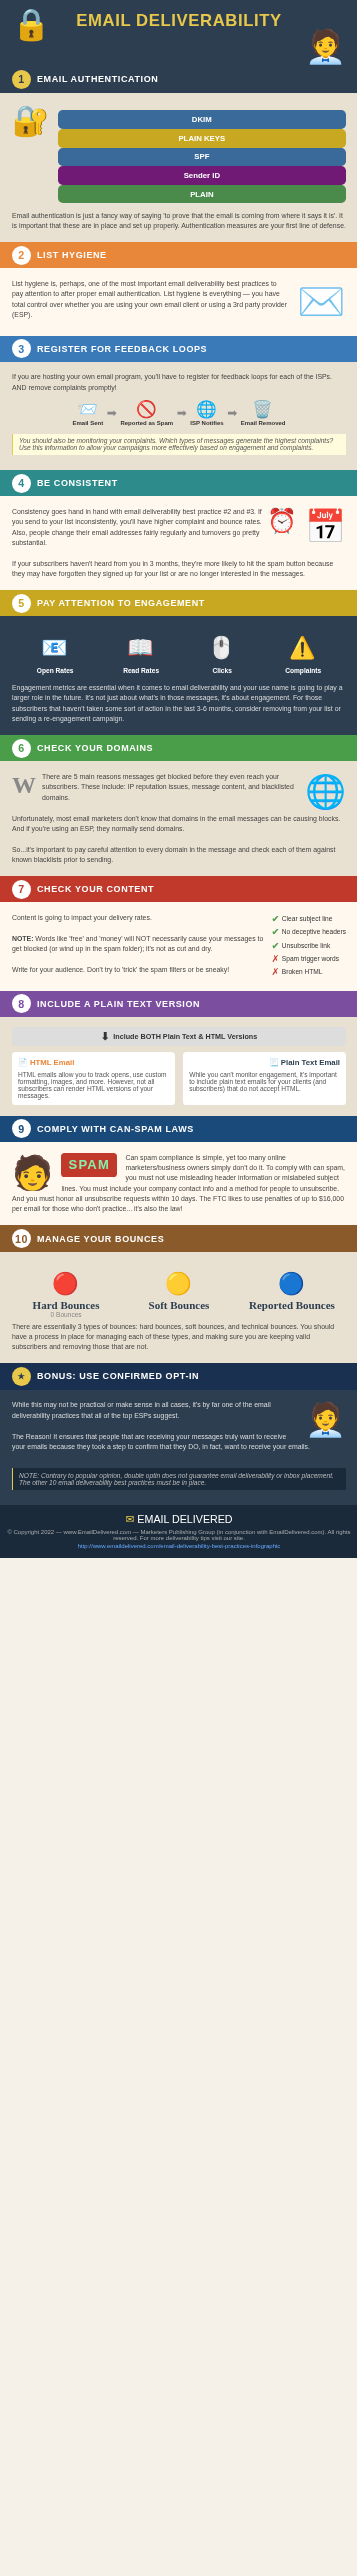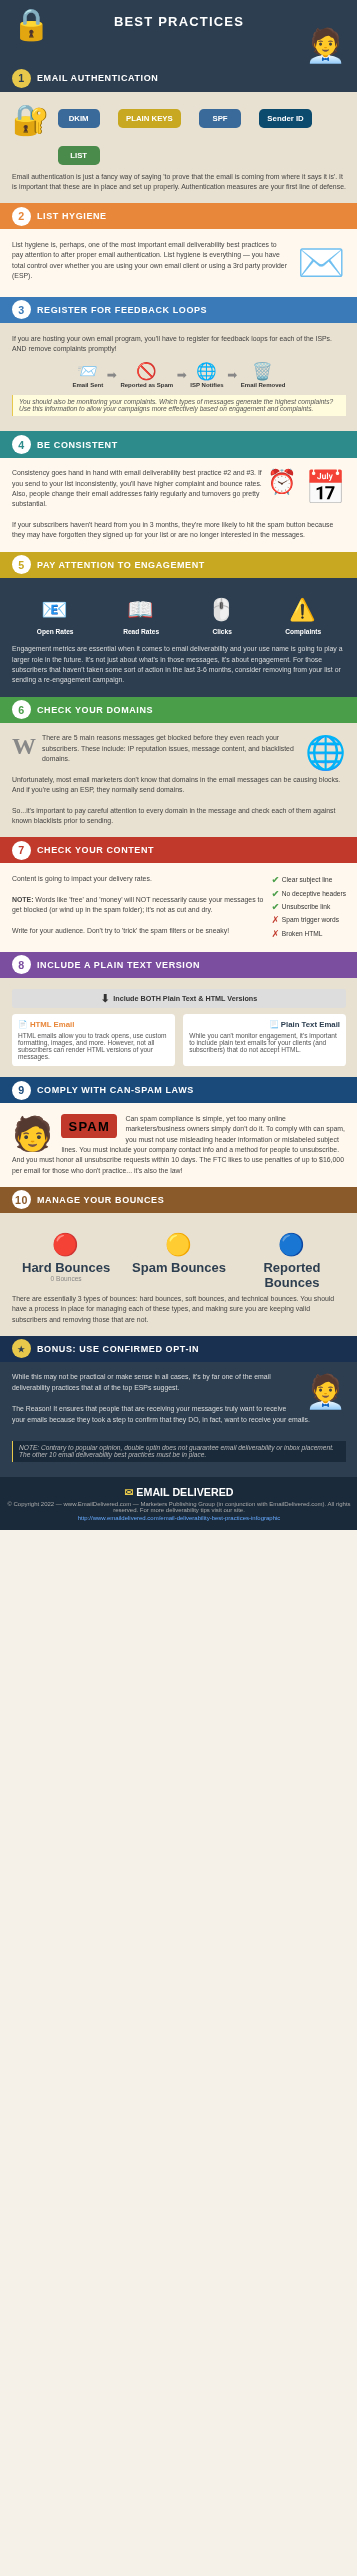--- a/index.html
+++ b/index.html
@@ -54,37 +54,38 @@
     .band-yellow-dark { background: #c8a820; }
     .band-red { background: #c0392b; }
     .band-purple { background: #7b4ea0; }
     .band-navy { background: #1a4a7a; }
     .band-brown { background: #8b5a2b; }
 
     
     .s1 { background: #e8e0d0; }
     .auth-items {
       display: flex;
-      justify-content: flex-start;
+      justify-content: space-between;
       margin: 7.2px 0;
       flex-wrap: wrap;
-      gap: 18px;
+      gap: 0;
+      flex-direction: column;
     }
     .auth-badge {
       background: #3a6a9a;
       color: #fff;
       border-radius: 4.8px;
       padding: 4.8px 8.3px;
       text-align: center;
       font-weight: 700;
       font-size: 7.8px;
       min-width: 42px;
     }
     .auth-badge.gold { background: #c8a820; }
-    .auth-badge.dark { background: #0c4a6e; }
+    .auth-badge.dark { background: #701a75; }
     .auth-badge.green { background: #4a8a4a; }
 
     
     .s2 { background: #fff8ee; }
 
     
     .s3 { background: #e8e0d0; }
     .flow-diagram {
       display: flex;
       align-items: center;
@@ -175,23 +176,24 @@
     .bounce-item {
       text-align: center;
       flex: 1;
     }
     .bounce-icon {
       font-size: 21.5px;
       display: block;
       margin-bottom: 2.4px;
     }
     .bounce-label {
-      font-size: 13px;
+      font-size: 11px;
       font-weight: 700;
       color: #2c3e50;
+      font-family: Liberation Serif, serif;
     }
     .bounce-count {
       font-size: 6.6px;
       color: #888;
     }
 
     
     .s-bonus { background: #2c3e50; }
     .s-bonus .section-body { color: #ddd; }
 
@@ -199,21 +201,21 @@
     .footer {
       background: #1a2a3a;
       text-align: center;
       padding: 8.3px 6px;
       color: #aaa;
       font-size: 6px;
     }
     .footer-logo {
       color: #e8c84a;
       font-size: 10.7px;
-      font-weight: 700;
+      font-weight: 400;
       margin-bottom: 2.4px;
     }
     .footer-logo span { color: #fff; }
 
     
     .title-strip {
       padding: 3.6px 12px;
       color: #fff;
       font-size: 9px;
       font-weight: 900;
@@ -234,37 +236,37 @@
       font-style: italic;
     }
 
     .clearfix::after { content: ''; display: table; clear: both; }
   </style>
 </head>
 <body>
 
 <div class="header">
   <div style="font-size:31px; position:absolute; left:12px; top:6px;">🔒</div>
-  <div class="header-subtitle">BEST PRACTICES</div>
+  <div class="header-title">EMAIL DELIVERABILITY</div>
   <div style="font-size:33px; position:absolute; right:12px; bottom:0;">🧑‍💼</div>
   <div style="height:30px;"></div>
 </div>
 
 <div class="title-strip band-dark">
   <div style="background:#e8c84a; color:#2c3e50; border-radius:50%; width:19px; height:19px; display:flex; align-items:center; justify-content:center; font-weight:900; font-size:10.7px; flex-shrink:0;">1</div>
   <span>EMAIL AUTHENTICATION</span>
 </div>
 <div class="section s1 clearfix">
   <div style="float:left; margin-right:8.3px; font-size:30px;">🔐</div>
   <div class="auth-items">
     <div class="auth-badge">DKIM</div>
     <div class="auth-badge gold">PLAIN KEYS</div>
     <div class="auth-badge">SPF</div>
     <div class="auth-badge dark">Sender ID</div>
-    <div class="auth-badge green">LIST</div>
+    <div class="auth-badge green">PLAIN</div>
   </div>
   <div class="section-body">Email authentication is just a fancy way of saying 'to prove that the email is coming from where it says it is'. It is important that these are in place and set up properly. Authentication measures are your first line of defense.</div>
 </div>
 
 <div class="title-strip band-orange">
   <div style="background:#fff; color:#e8873a; border-radius:50%; width:19px; height:19px; display:flex; align-items:center; justify-content:center; font-weight:900; font-size:10.7px; flex-shrink:0;">2</div>
   <span>LIST HYGIENE</span>
 </div>
 <div class="section s2 clearfix">
   <div style="float:right; font-size:39px; margin-left:8.3px;">✉️</div>
@@ -409,38 +411,38 @@
     </div>
   </div>
 </div>
 
 <div class="title-strip band-navy">
   <div style="background:#fff; color:#1a4a7a; border-radius:50%; width:19px; height:19px; display:flex; align-items:center; justify-content:center; font-weight:900; font-size:10.7px; flex-shrink:0;">9</div>
   <span>COMPLY WITH CAN-SPAM LAWS</span>
 </div>
 <div class="section s9 clearfix">
   <div style="float:left; font-size:33px; margin-right:8.3px;">🧑</div>
-  <div style="float:left; margin-right:8.3px; background:#c0392b; color:#000000; font-weight:900; font-size:13px; padding:4.8px 7.2px; border-radius:3.6px; letter-spacing:1.2px; margin-bottom:4.8px;">SPAM</div>
+  <div style="float:left; margin-right:8.3px; background:#c0392b; color:#86efac; font-weight:900; font-size:13px; padding:4.8px 7.2px; border-radius:3.6px; letter-spacing:1.2px; margin-bottom:4.8px;">SPAM</div>
   <div class="section-body">Can spam compliance is simple, yet too many online marketers/business owners simply don't do it. To comply with can spam, you must not use misleading header information or mislabeled subject lines. You must include your company contact info and a method for people to unsubscribe. And you must honor all unsubscribe requests within 10 days. The FTC likes to use penalties of up to $16,000 per email for those who don't practice... it's also the law!</div>
 </div>
 
 <div class="title-strip band-brown">
   <div style="background:#fff; color:#8b5a2b; border-radius:50%; width:19px; height:19px; display:flex; align-items:center; justify-content:center; font-weight:900; font-size:10.7px; flex-shrink:0;">10</div>
   <span>MANAGE YOUR BOUNCES</span>
 </div>
 <div class="section s10">
   <div class="bounce-row">
     <div class="bounce-item">
       <span class="bounce-icon">🔴</span>
       <div class="bounce-label">Hard Bounces</div>
       <div class="bounce-count">0 Bounces</div>
     </div>
     <div class="bounce-item">
       <span class="bounce-icon">🟡</span>
-      <div class="bounce-label">Spam Bounces</div>
+      <div class="bounce-label">Soft Bounces</div>
     </div>
     <div class="bounce-item">
       <span class="bounce-icon">🔵</span>
       <div class="bounce-label">Reported Bounces</div>
     </div>
   </div>
   <div class="section-body">There are essentially 3 types of bounces: hard bounces, soft bounces, and technical bounces. You should have a process in place for managing each of these types, and making sure you are keeping valid subscribers and removing those that are not.</div>
 </div>
 
 <div class="title-strip band-dark" style="background:#1a3050;">

